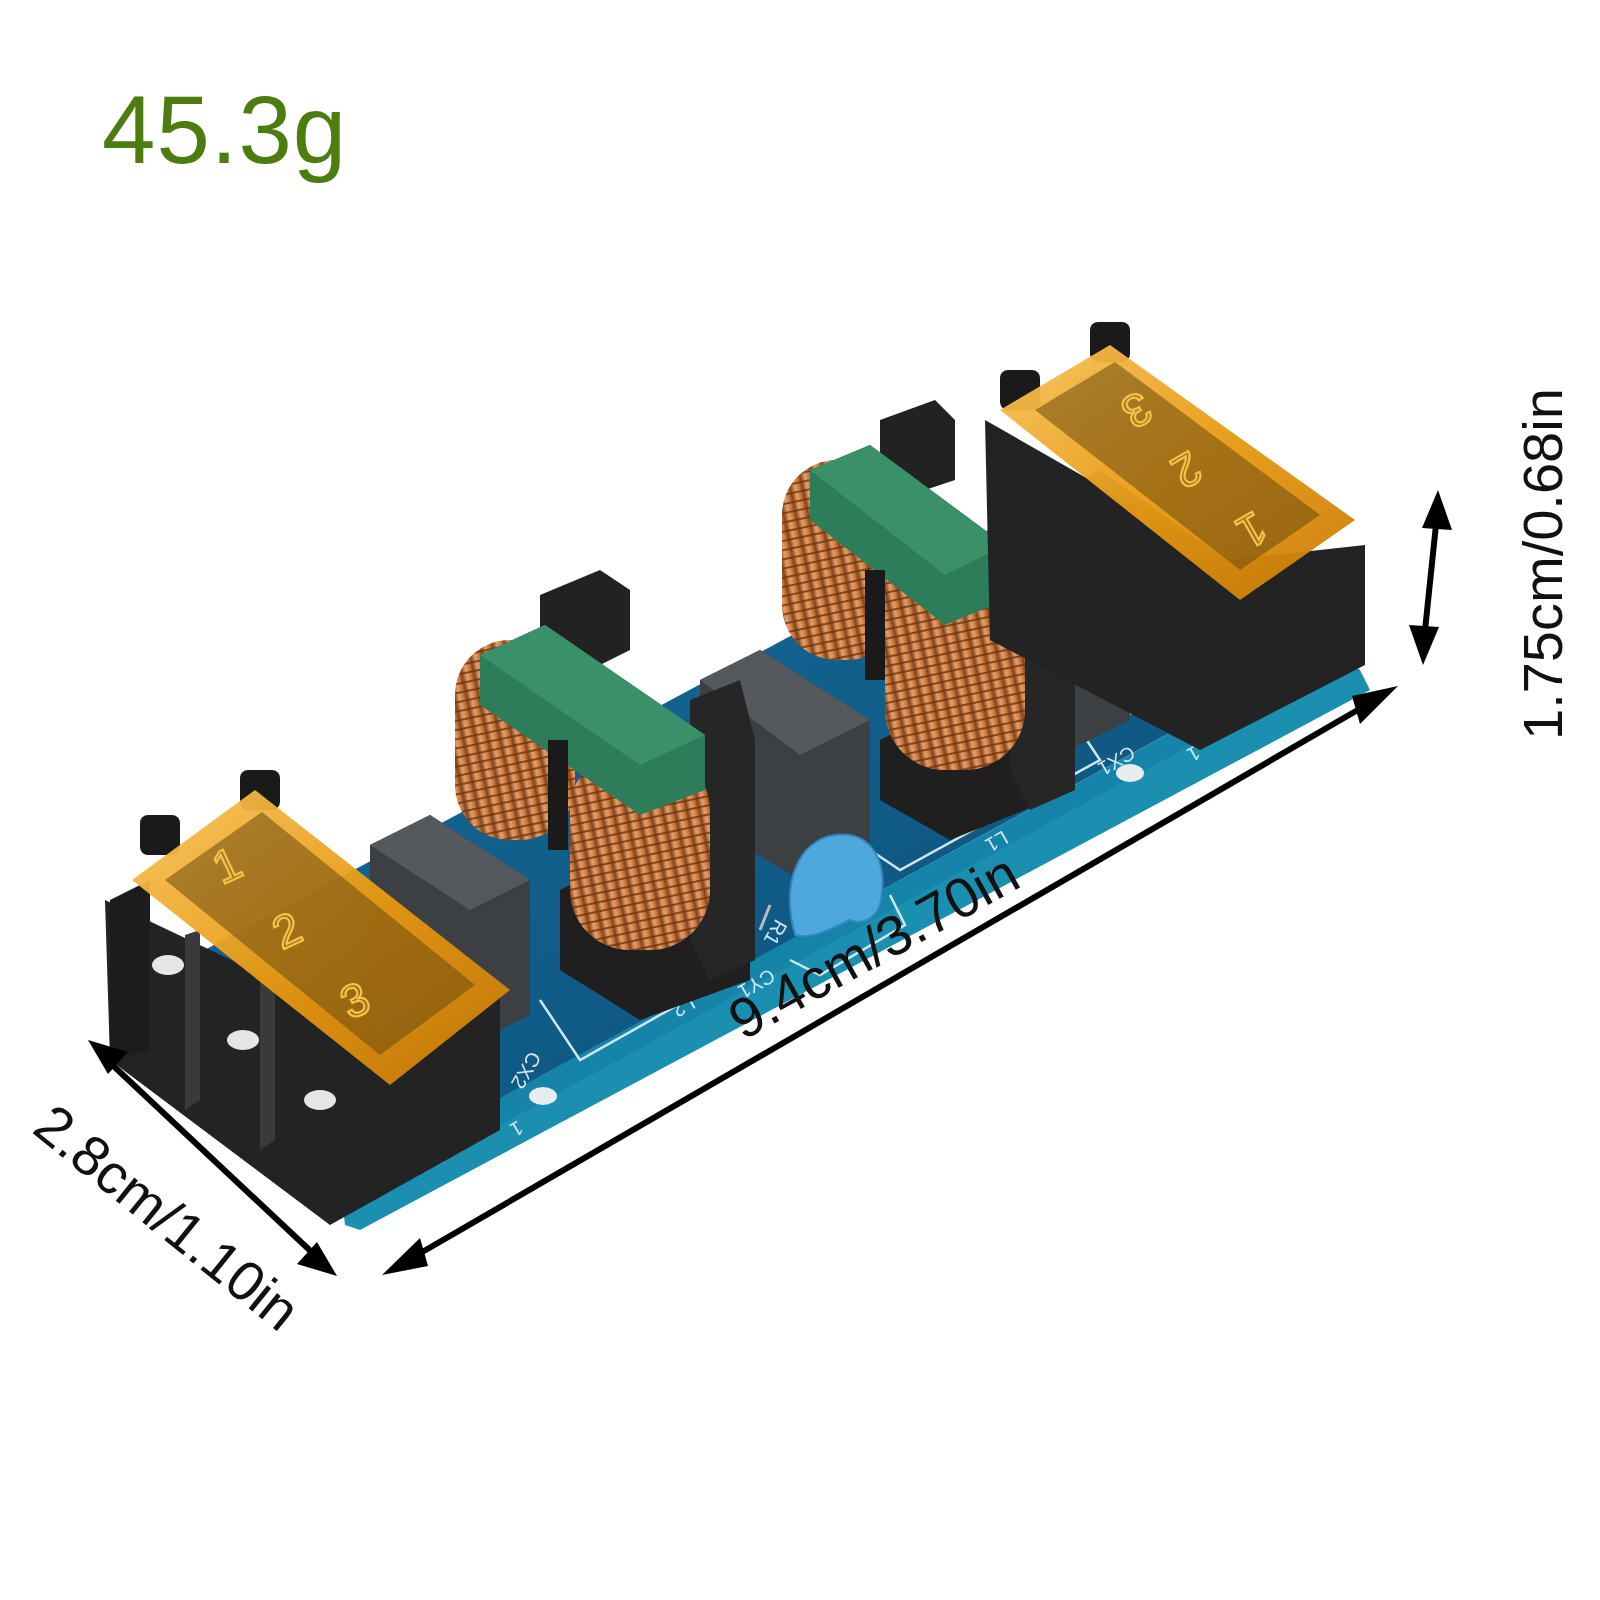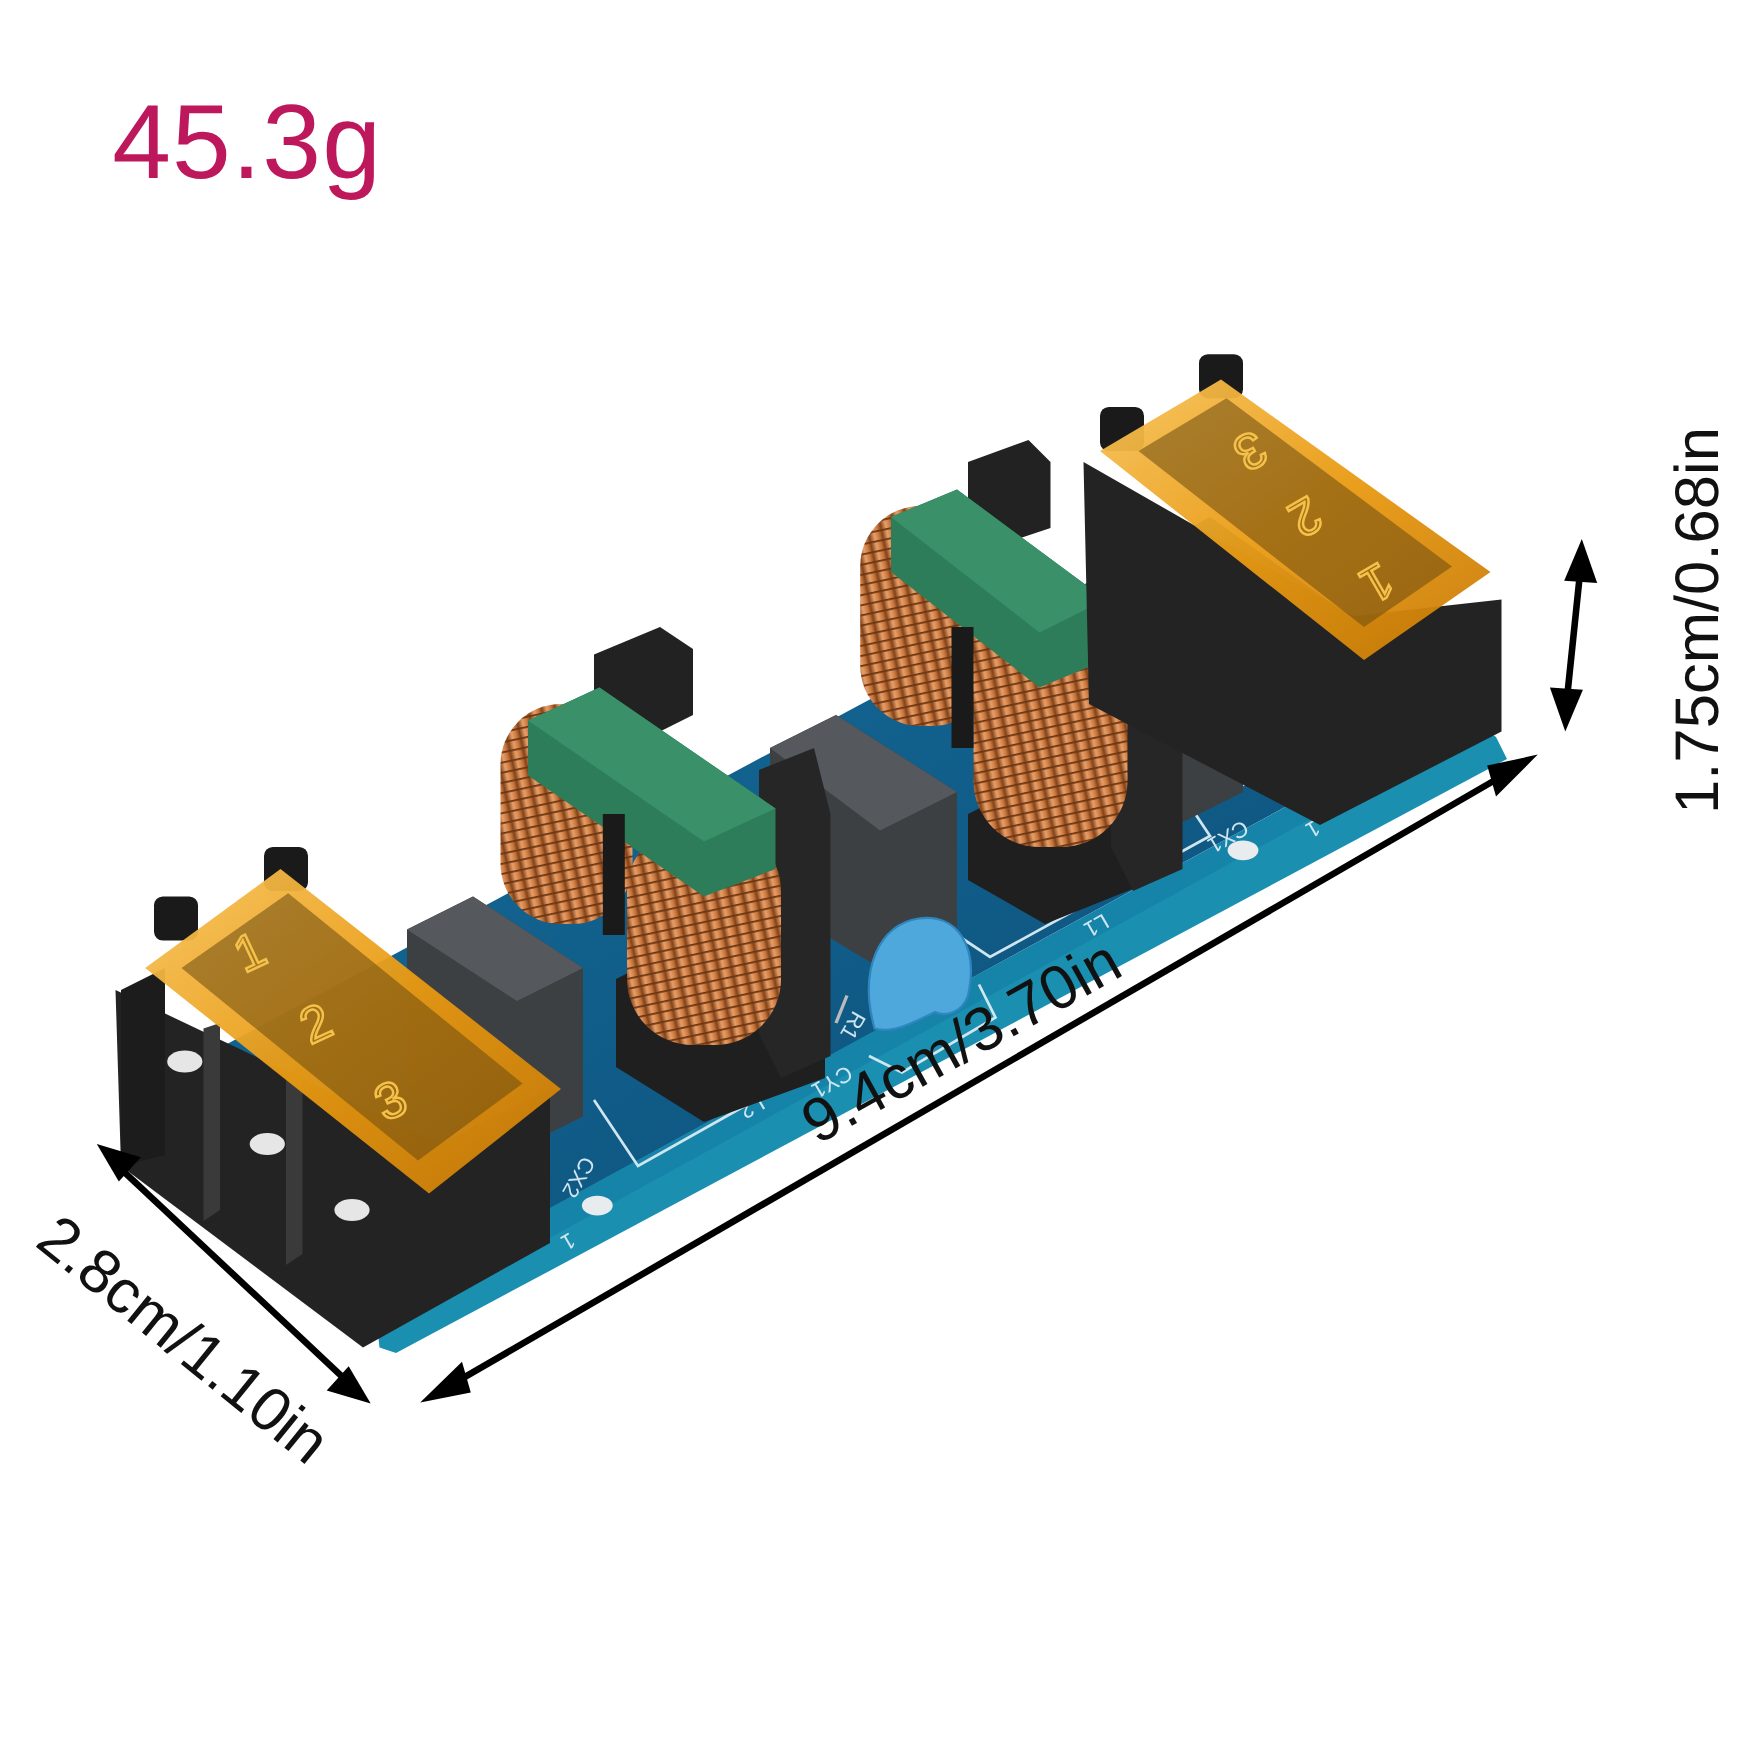--- a/index.html
+++ b/index.html
@@ -1,19 +1,19 @@
 <!DOCTYPE html>
 <html><head>
   <meta charset="utf-8">
   <style>
     html, body { margin: 0; padding: 0; background: #ffffff; }
     body { width: 1600px; height: 1600px; position: relative; overflow: hidden; font-family: "Liberation Sans", sans-serif; }
     .weight-label {
       position: absolute; left: 102px; top: 82px;
-      font-size: 96px; color: #be185d; letter-spacing: 1px;
+      font-size: 96px; color: #4d7c0f; letter-spacing: 1px;
       font-family: "Liberation Sans", sans-serif; line-height: 1;
     }
     .dim-label { position: absolute; font-size: 56px; color: #111111; white-space: nowrap; font-family: "Liberation Sans", sans-serif; line-height: 1; }
     .dim-length { left: 720px; top: 1000px; transform: rotate(-29deg); transform-origin: left top; }
     .dim-width { left: 60px; top: 1095px; transform: rotate(39deg); transform-origin: left top; }
     .dim-height { left: 1515px; top: 740px; transform: rotate(-90deg); transform-origin: left top; }
     svg.scene { position: absolute; left: 0; top: 0; }
     .silk { font-family: "Liberation Sans", sans-serif; fill: #cfe6f0; font-size: 20px; }
     .term-num { font-family: "Liberation Sans", sans-serif; font-size: 46px; fill: none; stroke: #f4c24a; stroke-width: 2.2; }
   </style>

